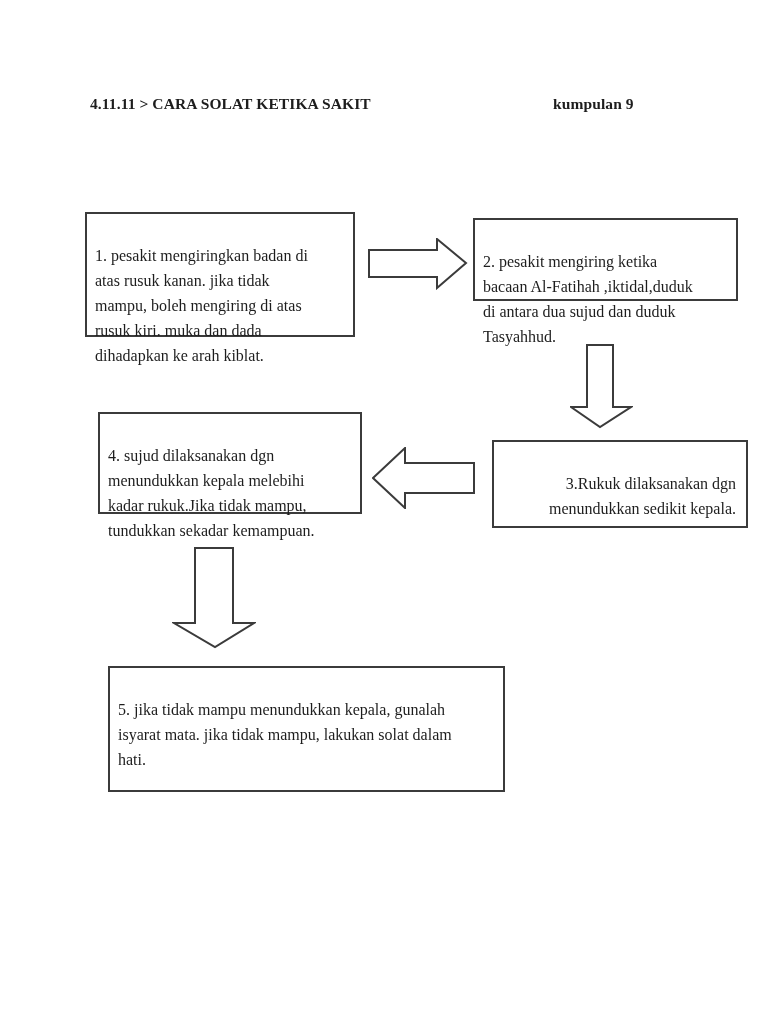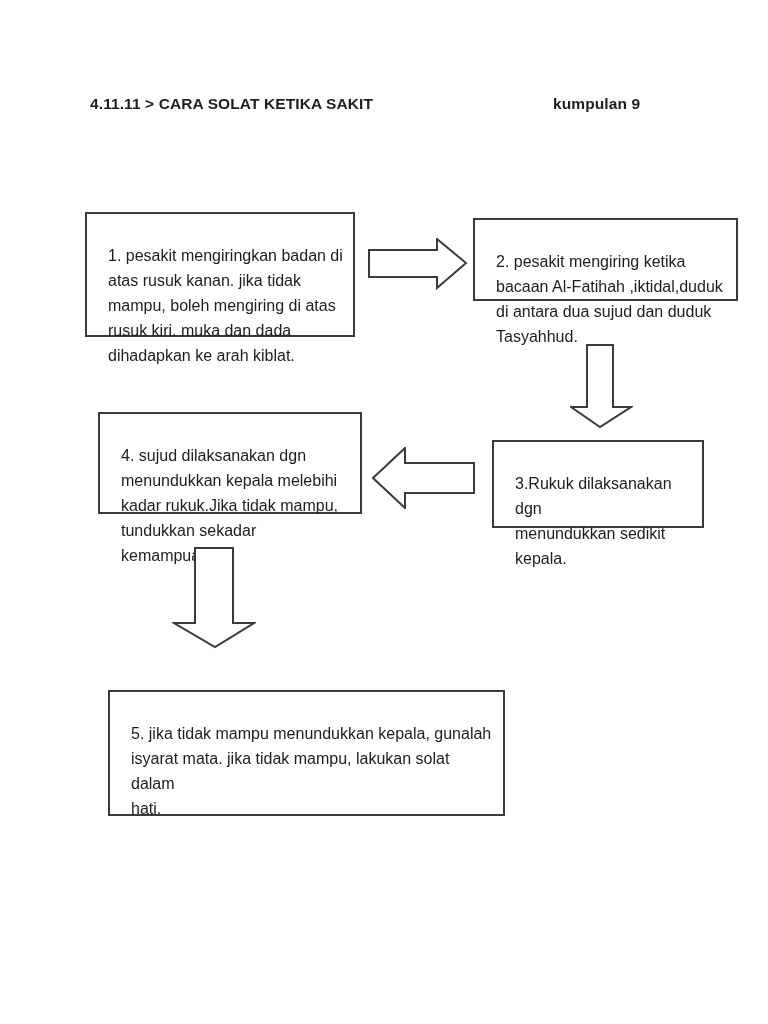--- a/index.html
+++ b/index.html
@@ -5,21 +5,21 @@
   html, body {
     margin: 0;
     padding: 0;
     background: #ffffff;
   }
   .page {
     position: relative;
     width: 768px;
     height: 1024px;
     background: #ffffff;
-    font-family: Liberation Sans, sans-serif;
+    font-family: Liberation Serif, serif;
     color: #1d1d1d;
     overflow: hidden;
     margin: 0 auto;
   }
   .hdr {
     position: absolute;
     font-size: 15.5px;
     font-weight: 700;
     letter-spacing: 0.1px;
     white-space: nowrap;
@@ -27,29 +27,29 @@
   .hdr-title    { left: 90px;  top: 95px; }
   .hdr-group    { left: 553px; top: 95px; }
   .hdr-subtitle { left: 88px;  top: 133px; }
   .node {
     position: absolute;
     box-sizing: border-box;
     border: 2px solid #3b3b3b;
     background: #ffffff;
     font-size: 16px;
     line-height: 25px;
-    padding: 4px 10px 0 21px;
+    padding: 4px 10px 0 8px;
     white-space: pre-line;
     overflow: visible;
   }
   .node-1 { left: 85px;  top: 212px; width: 270px; height: 125px; }
   .node-2 { left: 473px; top: 218px; width: 265px; height: 83px; }
-  .node-3 { left: 492px; top: 440px; width: 212px; height: 88px;  }
+  .node-3 { left: 492px; top: 440px; width: 256px; height: 88px; text-align: right;  }
   .node-4 { left: 98px;  top: 412px; width: 264px; height: 102px; }
-  .node-5 { left: 108px; top: 666px; width: 397px; height: 126px; margin-top: 24px; }
+  .node-5 { left: 108px; top: 666px; width: 397px; height: 126px; }
   .arrow { position: absolute; }
   .arrow polygon {
     fill: #ffffff;
     stroke: #3b3b3b;
     stroke-width: 2;
     stroke-linejoin: miter;
   }
   .arrow-1 { left: 368px; top: 238px; }
   .arrow-2 { left: 570px; top: 344px; }
   .arrow-3 { left: 372px; top: 447px; }

